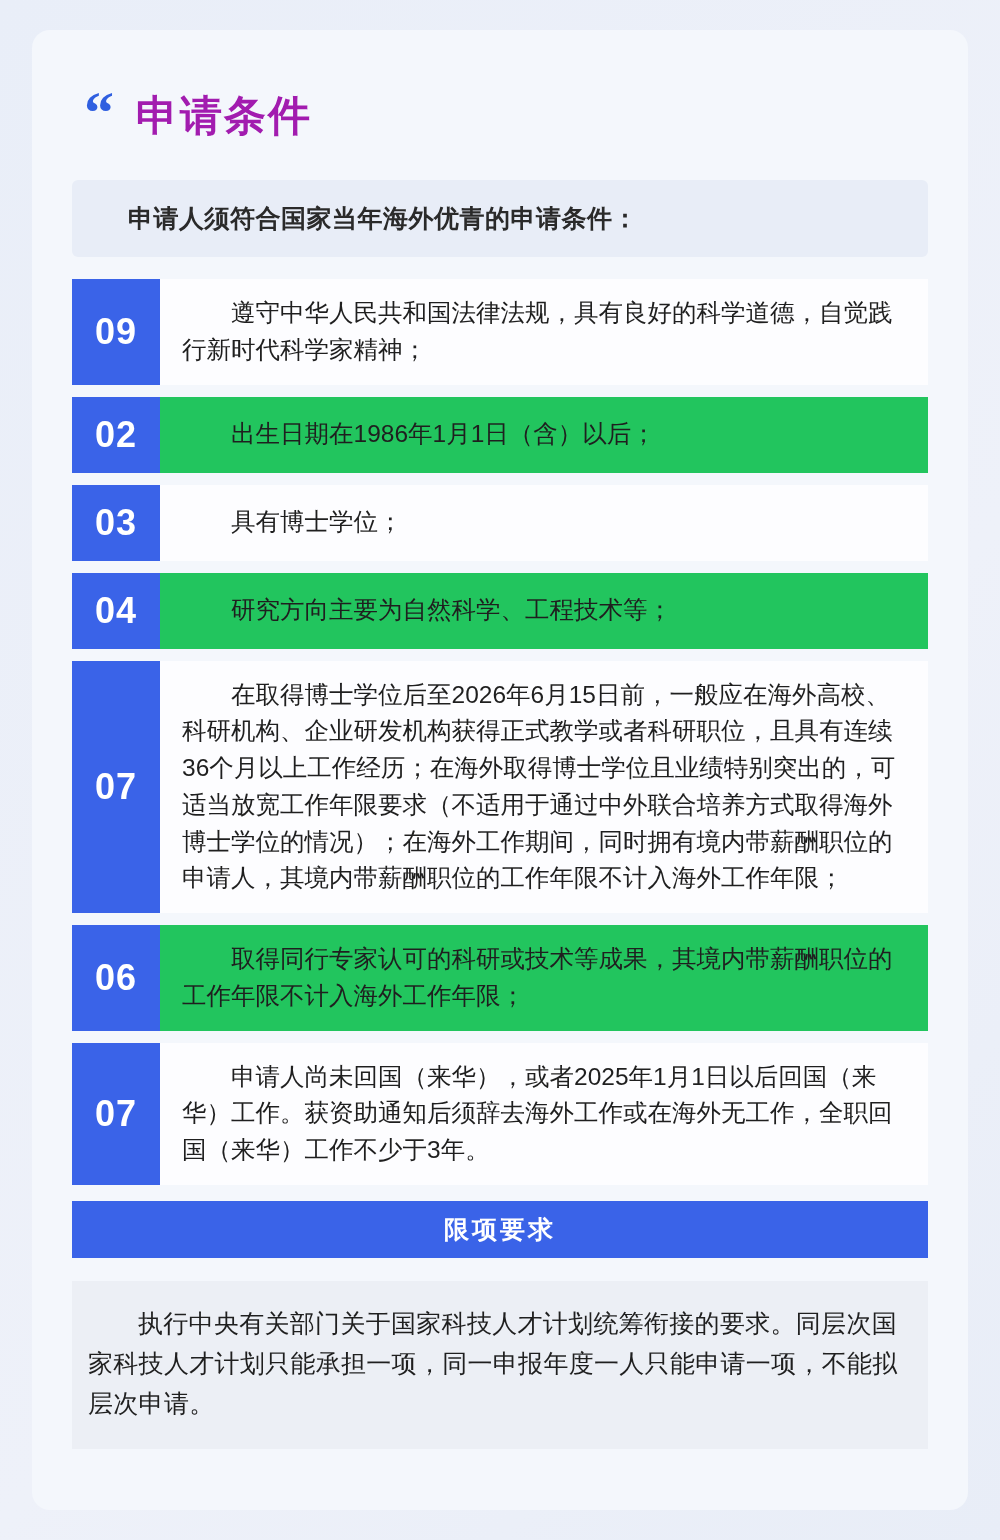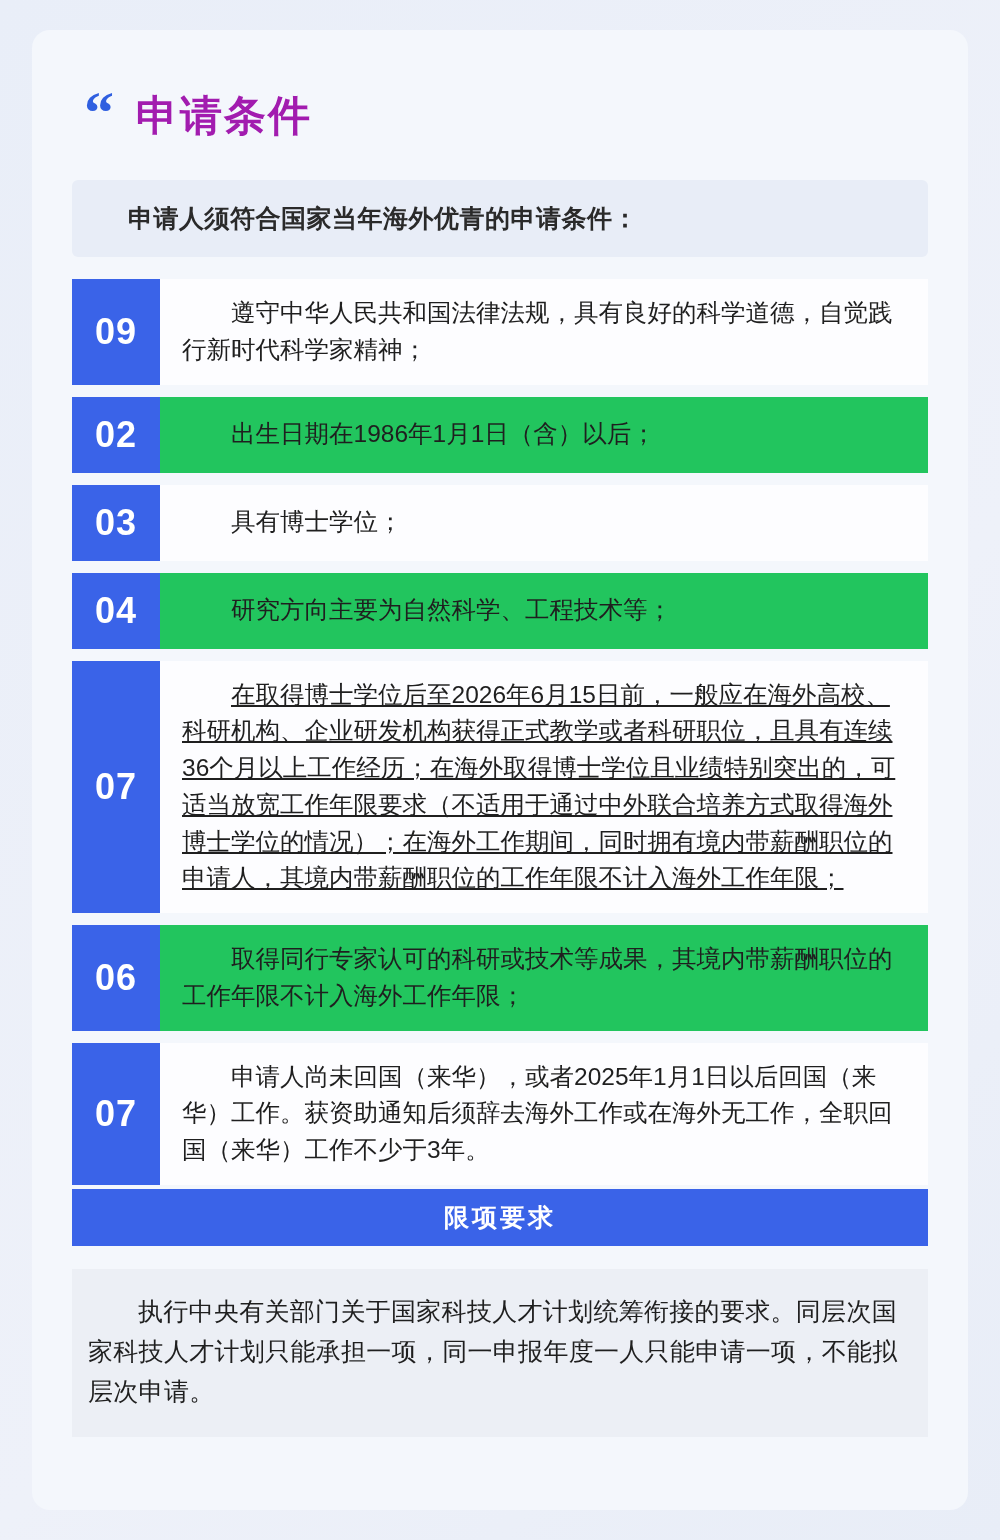--- a/index.html
+++ b/index.html
@@ -93,25 +93,24 @@
     display: flex;
     align-items: center;
     padding: 16px 14px 16px 22px;
     font-size: 24.5px;
     line-height: 1.5;
     color: #1f1f1f;
     text-indent: 2em;
   }
   .row.tall .row-text {
     align-items: center;
-    text-decoration: underline;
   }
   
   .banner {
-    margin-top: 4px;
+    margin-top: 16px;
     background: #3a63e8;
     color: #fff;
     text-align: center;
     font-size: 25px;
     font-weight: bold;
     letter-spacing: 3px;
     padding: 12px 8px;
   }
   .footer-note {
     background: #eceff5;

